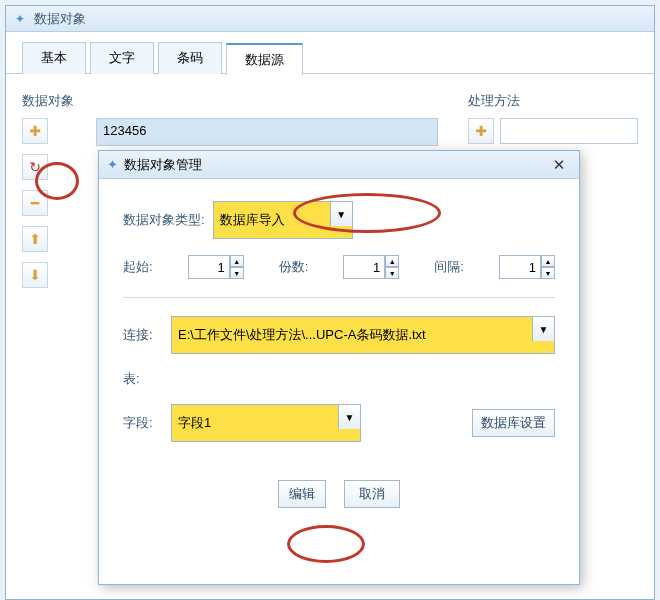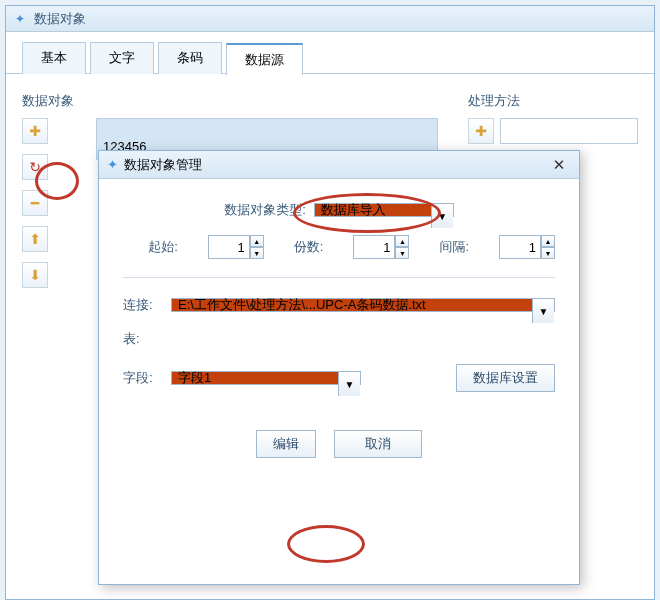--- a/index.html
+++ b/index.html
@@ -23,47 +23,47 @@
 .right-panel { width: 170px; }
 
 .tool-col { display: flex; flex-direction: column; gap: 10px; width: 30px; float: left; }
 .tool-btn { width: 26px; height: 26px; border: 1px solid #c8d6e2; background: linear-gradient(#fff,#eaf2f9); display: flex; align-items: center; justify-content: center; cursor: pointer; font-size: 14px; }
 .tool-btn.add { color: #d9a23a; }
 .tool-btn.refresh { color: #c0392b; }
 .tool-btn.remove { color: #d9a23a; }
 .tool-btn.up { color: #d9a23a; }
 .tool-btn.down { color: #d9a23a; }
 
-.data-list { margin-left: 36px; border: 1px solid #b8cee0; height: 28px; background: #d4e6f5; padding: 20px 6px; }
+.data-list { margin-left: 36px; border: 1px solid #b8cee0; height: 28px; background: #d4e6f5; padding: 4px 6px; }
 
 .right-row { display: flex; gap: 6px; }
 .right-row .tool-btn { }
 .right-input { border: 1px solid #b8cee0; height: 26px; flex: 1; background: #fff; }
 
 .highlight-circle { position: absolute; border: 3px solid #c0392b; border-radius: 50%; pointer-events: none; }
 
 
 .dialog { position: absolute; left: 98px; top: 150px; width: 482px; height: 435px; background: #fff; border: 1px solid #8fb5d8; box-shadow: 3px 3px 12px rgba(0,0,0,0.25); }
 .dialog-titlebar { height: 28px; background: linear-gradient(#eaf3fb,#d6e7f5); display: flex; align-items: center; padding: 0 8px; border-bottom: 1px solid #b8cee0; justify-content: space-between; }
 .dialog-titlebar .left { display: flex; align-items: center; gap: 6px; }
 .dialog-close { width: 24px; height: 20px; display: flex; align-items: center; justify-content: center; cursor: pointer; font-size: 15px; color: #333; }
 .dialog-body { padding: 22px 24px; }
 
 .row { display: flex; align-items: center; margin-bottom: 16px; gap: 8px; }
 .row label { color: #3a5a7a; }
-.select { border: 1px solid #9fb8ce; height: 14px; background: #c2410c; display: flex; align-items: center; padding: 0 6px; position: relative; }
+.select { border: 1px solid #9fb8ce; height: 38px; background: #fde047; display: flex; align-items: center; padding: 0 6px; position: relative; }
 .select-arrow { width: 22px; height: 24px; border-left: 1px solid #9fb8ce; background: linear-gradient(#fff,#e6eef6); display: flex; align-items: center; justify-content: center; position: absolute; right: 0; top: 0; font-size: 10px; }
 .spinner { display: flex; align-items: center; }
 .spinner input { width: 42px; height: 24px; border: 1px solid #9fb8ce; text-align: right; padding: 0 4px; }
 .spinner .arrows { display: flex; flex-direction: column; }
 .spinner .arrows div { width: 14px; height: 12px; border: 1px solid #9fb8ce; background: linear-gradient(#fff,#e6eef6); font-size: 7px; display: flex; align-items: center; justify-content: center; cursor: pointer; }
 
 .hr { border-top: 1px solid #d0dde8; margin: 18px 0; }
 
-.btn { height: 28px; padding: 0 16px; border: 1px solid #9fb8ce; background: linear-gradient(#fff,#e8f0f7); cursor: pointer; display: inline-flex; align-items: center; justify-content: center; color: #2a4a6a; }
+.btn { height: 28px; padding: 0 8px; border: 1px solid #9fb8ce; background: linear-gradient(#fff,#e8f0f7); cursor: pointer; display: inline-flex; align-items: center; justify-content: center; color: #2a4a6a; }
 
 .dialog-footer { display: flex; justify-content: center; gap: 18px; margin-top: 38px; }
 
 
 .hl1 { left: 35px; top: 162px; width: 44px; height: 38px; }
 .hl2 { left: 293px; top: 193px; width: 148px; height: 40px; border-radius: 50%; }
 .hl3 { left: 287px; top: 525px; width: 78px; height: 38px; border-radius: 50%; }
 </style>
 </head>
 <body>
@@ -113,29 +113,29 @@
   <div class="dialog-titlebar">
     <div class="left">
       <span class="app-icon" style="color:#4a90d9">✦</span>
       <span>数据对象管理</span>
     </div>
     <div class="dialog-close">✕</div>
   </div>
 
   <div class="dialog-body">
 
-    <div class="row" style="justify-content:center">
+    <div class="row" style="">
       <label>数据对象类型:</label>
       <div class="select" style="width:140px">
         <span>数据库导入</span>
         <div class="select-arrow">▼</div>
       </div>
     </div>
 
-    <div class="row" style="justify-content:flex-end;gap:30px">
+    <div class="row" style="justify-content:space-between;gap:30px">
       <label>起始:</label>
       <div class="spinner">
         <input value="1" style="">
         <div class="arrows">
             <div>▲</div>
             <div>▼</div>
           </div>
       </div>
       <label>份数:</label>
       <div class="spinner">
@@ -173,22 +173,22 @@
       <label style="width:40px">字段:</label>
       <div class="select" style="width:190px">
         <span>字段1</span>
         <div class="select-arrow">▼</div>
       </div>
       <div style="flex:1"></div>
       <button class="btn">数据库设置</button>
     </div>
 
     <div class="dialog-footer">
-      <button class="btn" style="width:60px">编辑</button>
-      <button class="btn" style="width:88px">取消</button>
+      <button class="btn" style="width:48px">编辑</button>
+      <button class="btn" style="width:56px">取消</button>
     </div>
 
   </div>
 </div>
 
 <div class="highlight-circle hl1"></div>
 <div class="highlight-circle hl2"></div>
 <div class="highlight-circle hl3"></div>
 
 </body></html>

